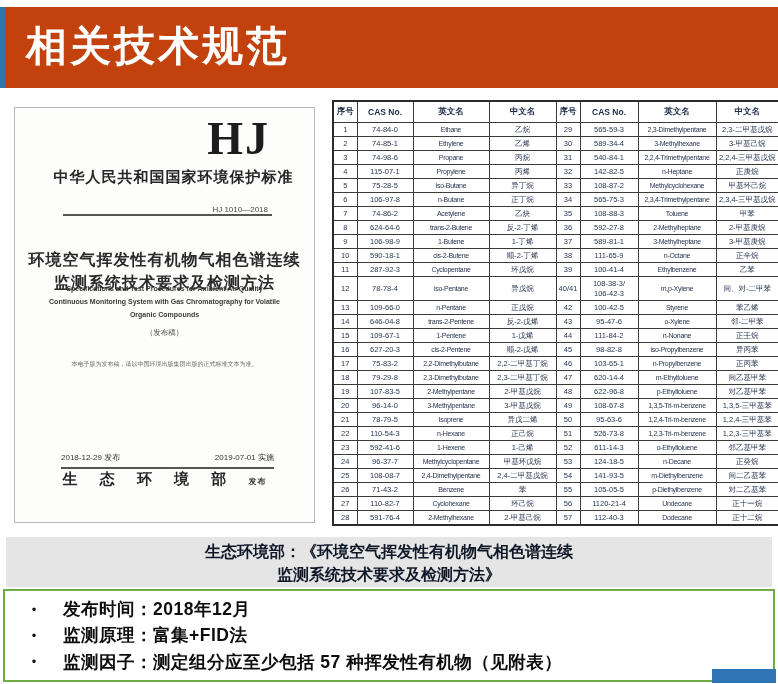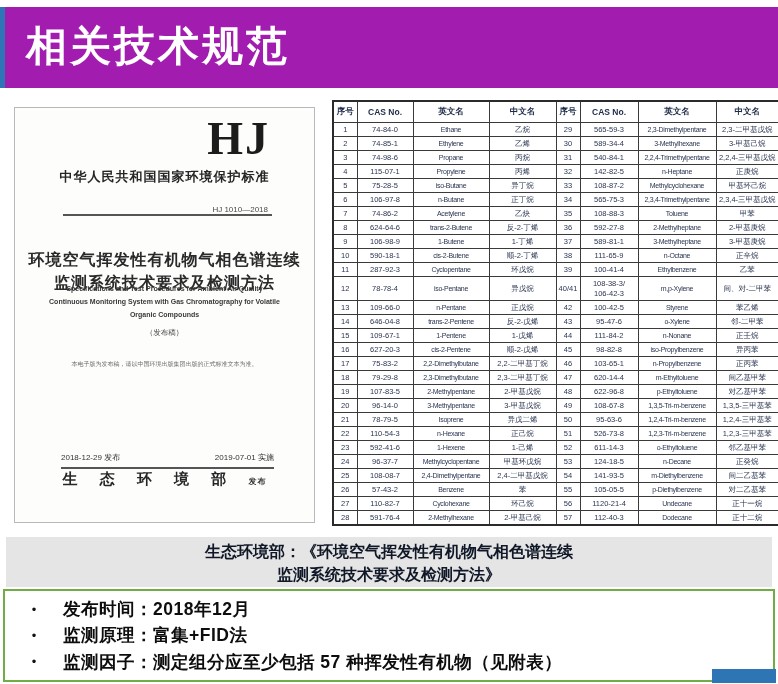--- a/index.html
+++ b/index.html
@@ -4,40 +4,40 @@
 <style>
   * { margin:0; padding:0; box-sizing:border-box; }
   html,body { background:#e9e9e9; }
   body { font-family:"Liberation Sans", sans-serif; }
   .slide {
     position:relative; width:778px; height:684px;
     background:#ffffff; overflow:hidden; margin:0 auto;
   }
 
   
-  .header-bar { position:absolute; left:0; top:7px; width:778px; height:81px; background:#a21caf; }
+  .header-bar { position:absolute; left:0; top:7px; width:778px; height:81px; background:#c2410c; }
   .header-accent { position:absolute; left:0; top:0; width:5px; height:81px; background:#2E75B6; }
   .page-title {
     position:absolute; left:26px; top:12px;
     font-size:41px; font-weight:bold; color:#ffffff; letter-spacing:3px;
   }
 
   
   .cover {
     position:absolute; left:14px; top:107px; width:301px; height:416px;
     background:#fdfdfc; border:1px solid #b9b9b9;
   }
   .cover .hj-logo {
     position:absolute; top:4px; right:44px;
     font-family:"Liberation Serif", serif; font-weight:bold;
     font-size:46px; color:#1c1c1c; letter-spacing:2px;
   }
   .cover .std-line {
-    position:absolute; top:60px; left:0; width:100%; text-align:center;
-    font-weight:bold; font-size:13px; color:#262626; letter-spacing:1px;
+    position:absolute; top:60px; left:9px; width:100%; text-align:center;
+    font-weight:bold; font-size:15px; color:#262626; letter-spacing:1px;
   }
   .cover .std-no {
     position:absolute; top:97px; right:46px; font-size:8px; color:#4a4a4a;
   }
   .cover .rule-top {
     position:absolute; top:106px; left:48px; right:42px;
     border-top:2px solid #555;
   }
   .cover .doc-title {
     position:absolute; top:120px; left:0; width:100%; text-align:center;
@@ -423,21 +423,21 @@
           <td class="cas">108-08-7</td>
           <td class="en">2,4-Dimethylpentane</td>
           <td class="cn">2,4-二甲基戊烷</td>
           <td class="idx">54</td>
           <td class="cas">141-93-5</td>
           <td class="en">m-Diethylbenzene</td>
           <td class="cn">间二乙基苯</td>
         </tr>
         <tr>
           <td class="idx">26</td>
-          <td class="cas">57-43-2</td>
+          <td class="cas">71-43-2</td>
           <td class="en">Benzene</td>
           <td class="cn">苯</td>
           <td class="idx">55</td>
           <td class="cas">105-05-5</td>
           <td class="en">p-Diethylbenzene</td>
           <td class="cn">对二乙基苯</td>
         </tr>
         <tr>
           <td class="idx">27</td>
           <td class="cas">110-82-7</td>

